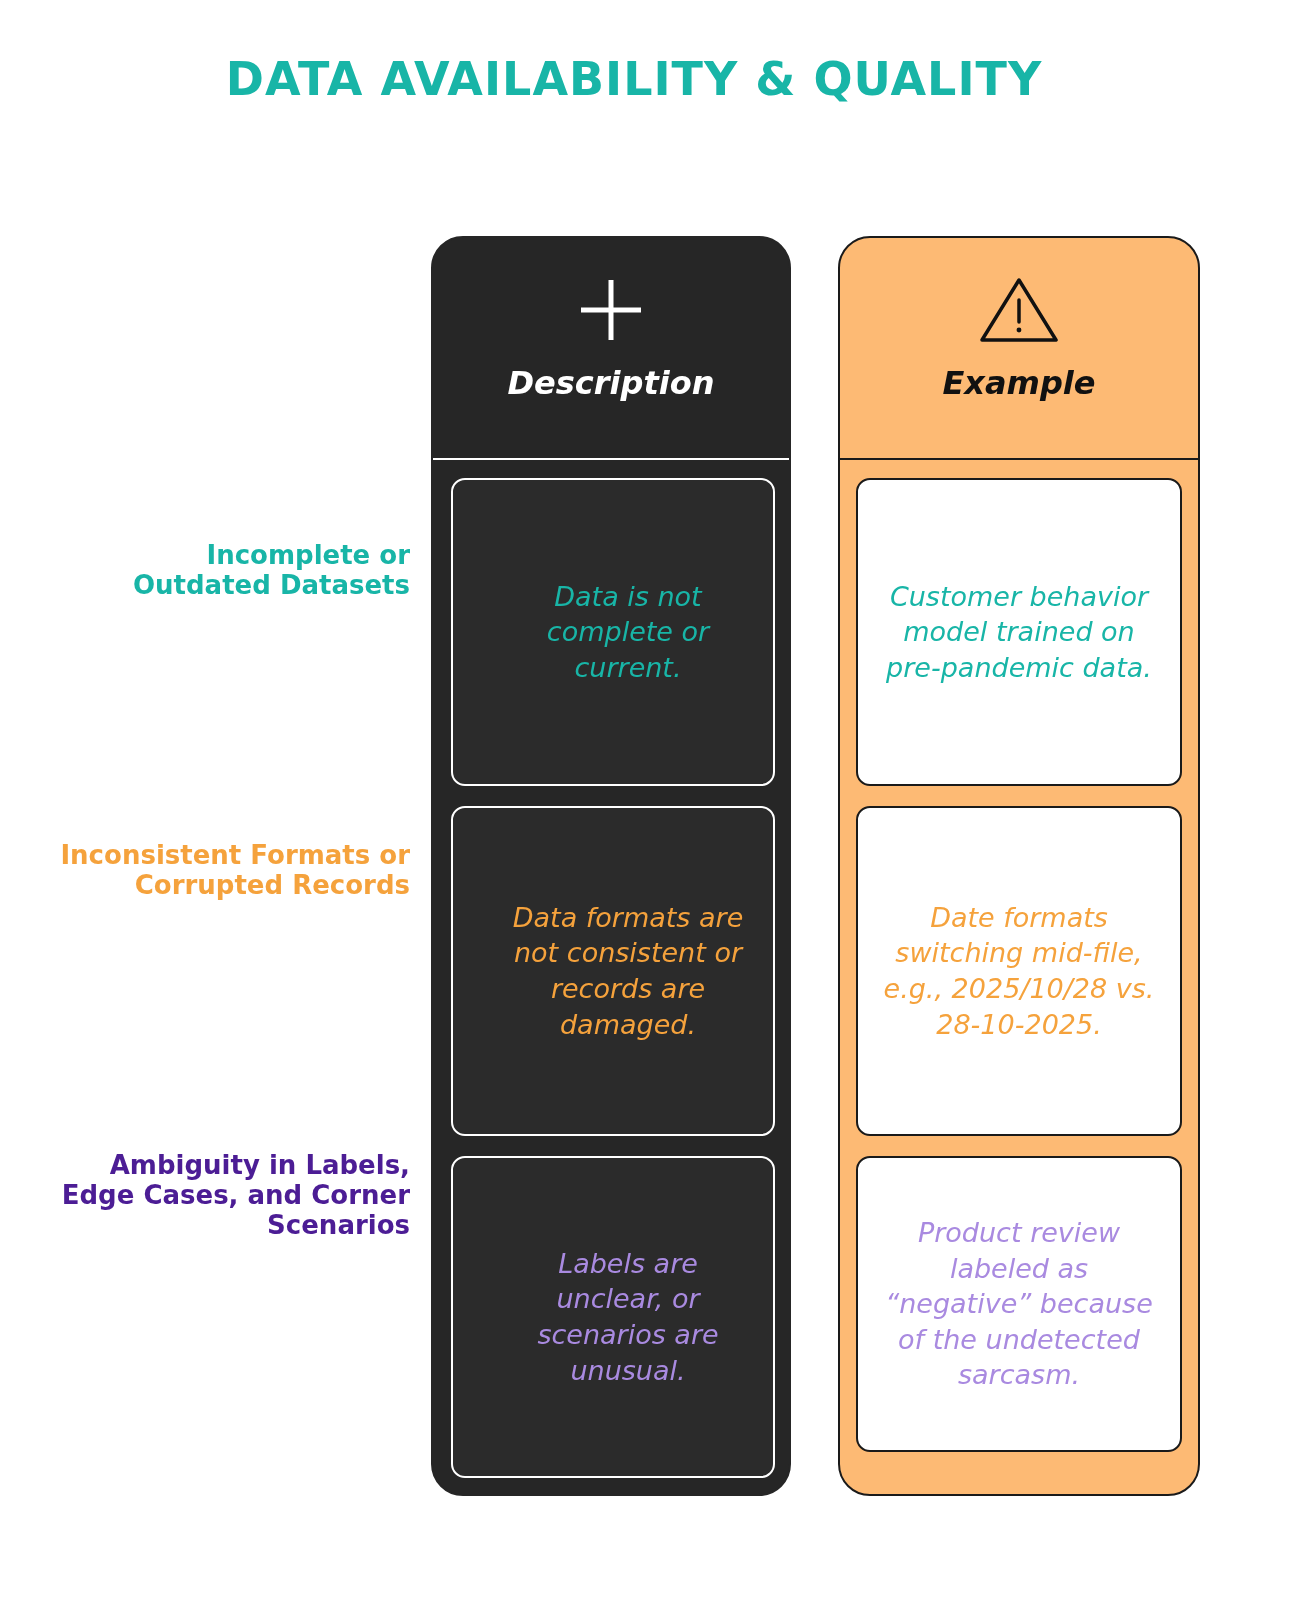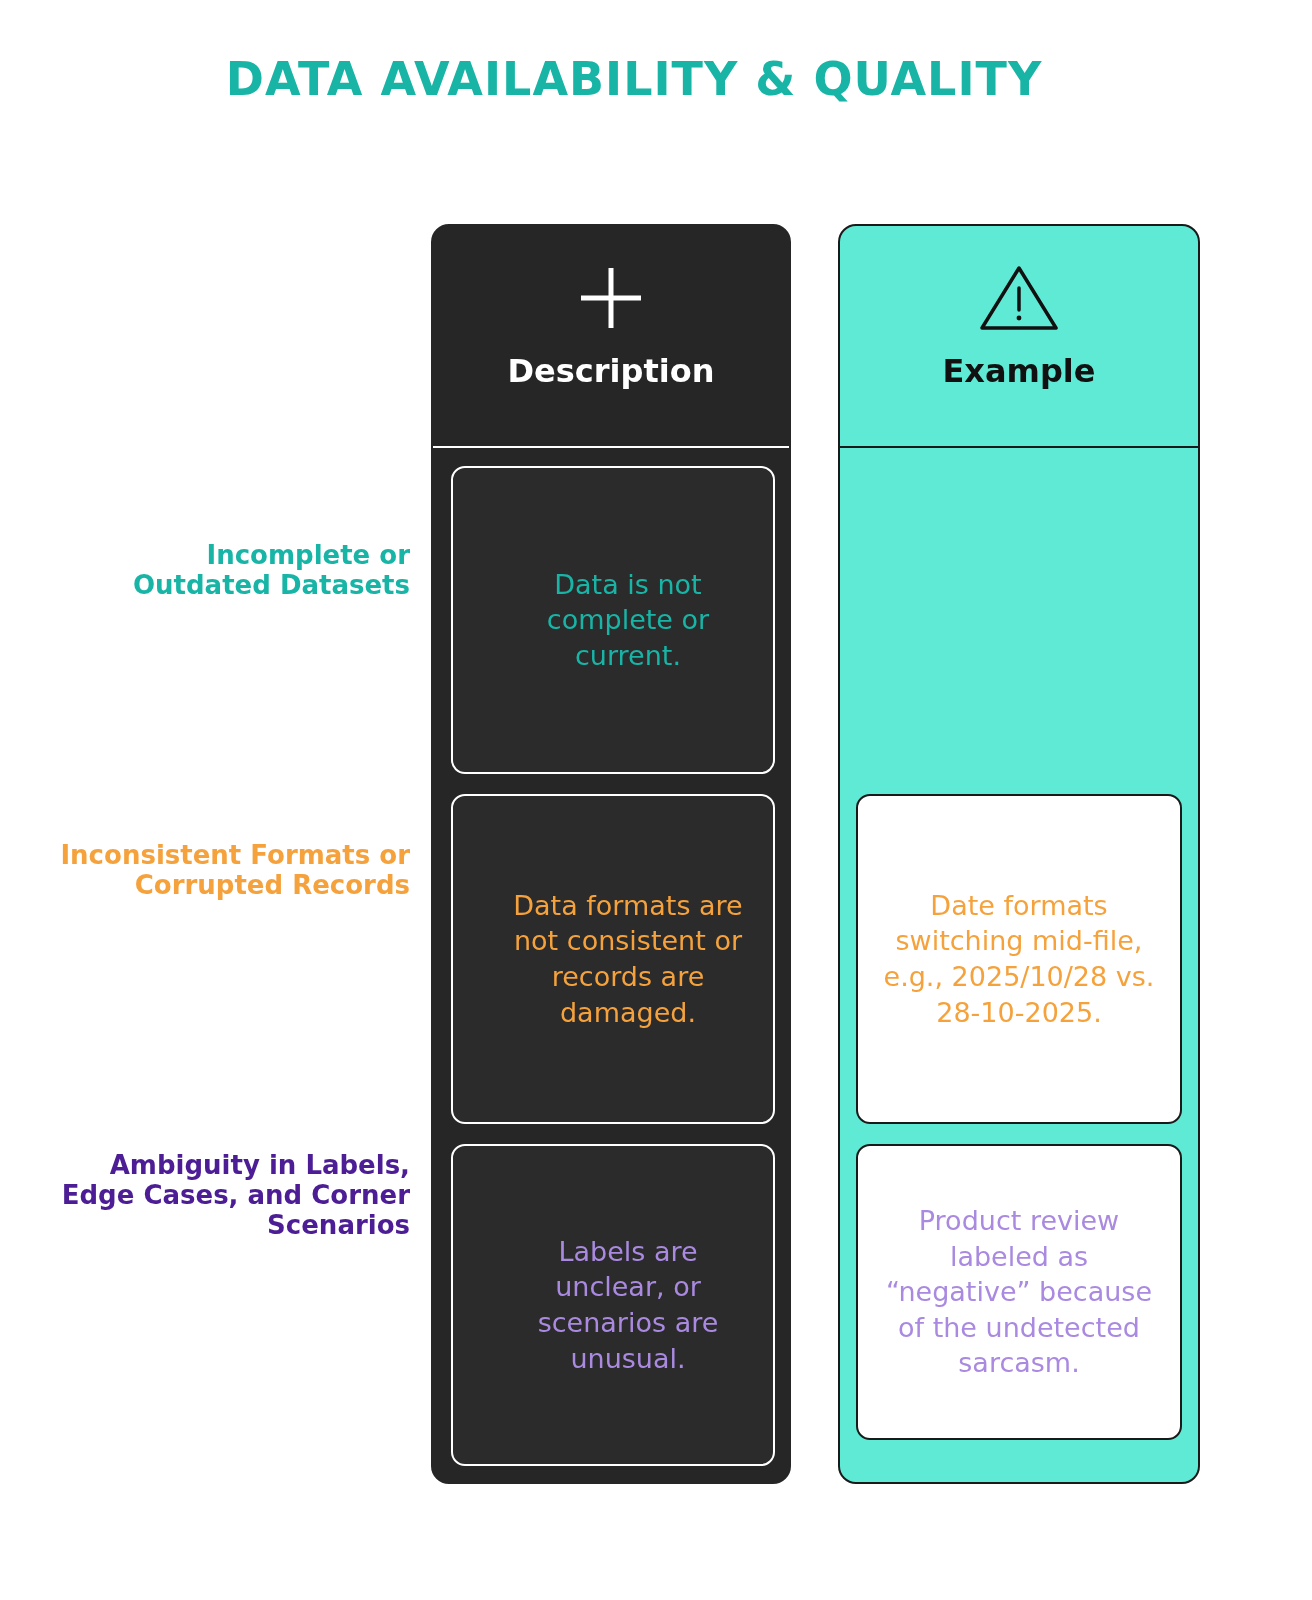--- a/index.html
+++ b/index.html
@@ -49,36 +49,37 @@
     text-align: right;
     font-size: 26px;
     font-weight: bold;
     line-height: 1.16;
     font-family: "DejaVu Sans", sans-serif;
   }
 
   
   .col {
     position: absolute;
-    top: 4px;
-    border-radius: 18px;
+    top: 16px;
+    border-radius: 32px;
     box-sizing: border-box;
+    font-style: italic;
   }
   .col-desc {
     left: 431px;
     width: 360px;
     height: 1260px;
     background: #262626;
     border: 2px solid #262626;
   }
   .col-ex {
     left: 838px;
     width: 362px;
     height: 1260px;
-    background: #5eead4;
+    background: #fdba74;
     border: 2.5px solid #1a1a1a;
   }
 
   .col-head {
     position: absolute;
     top: 0;
     left: 0;
     width: 100%;
     height: 222px;
     box-sizing: border-box;
@@ -167,17 +168,18 @@
       <div class="head-icon">
         <svg width="86" height="76" viewBox="0 0 86 76" aria-hidden="true">
           <path d="M43 8 L80 68 L6 68 Z" fill="none" stroke="#111111" stroke-width="3.5" stroke-linejoin="round"></path>
           <line x1="43" y1="28" x2="43" y2="50" stroke="#111111" stroke-width="3.5" stroke-linecap="round"></line>
           <circle cx="43" cy="58" r="2.4" fill="#111111"></circle>
         </svg>
       </div>
       <div class="col-head-title">Example</div>
     </div>
 
+    <div class="cell" style="top:240px; height:308px; color:#18B5A7;">Customer behavior model trained on pre-pandemic data.</div>
     <div class="cell" style="top:568px; height:330px; color:#F5A23C;">Date formats switching mid-file, e.g., 2025/10/28 vs. 28-10-2025.</div>
     <div class="cell" style="top:918px; height:296px; color:#A98AE0;">Product review labeled as “negative” because of the undetected sarcasm.</div>
   </div>
 
 </div>
 
 </body></html>

